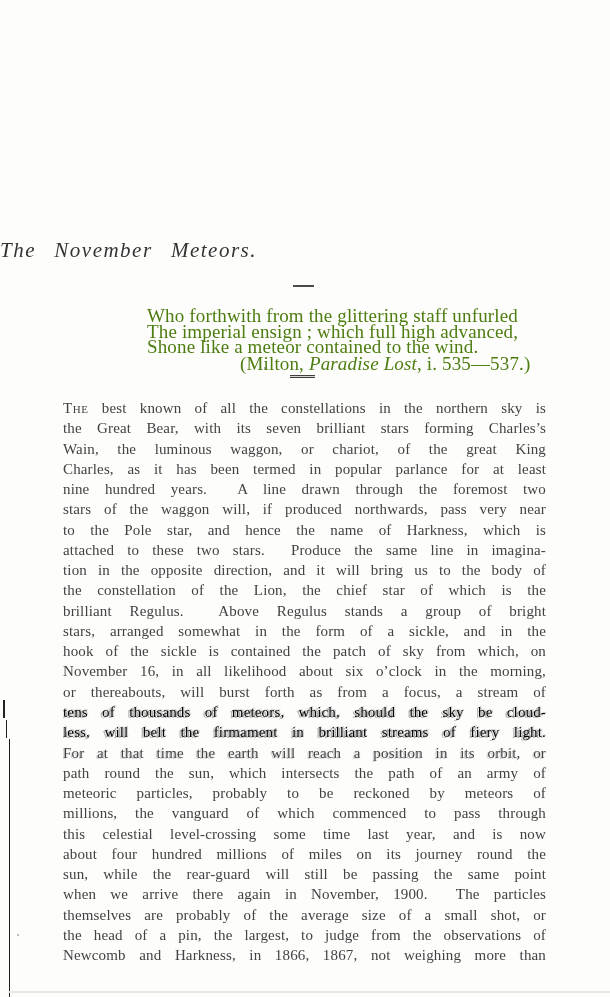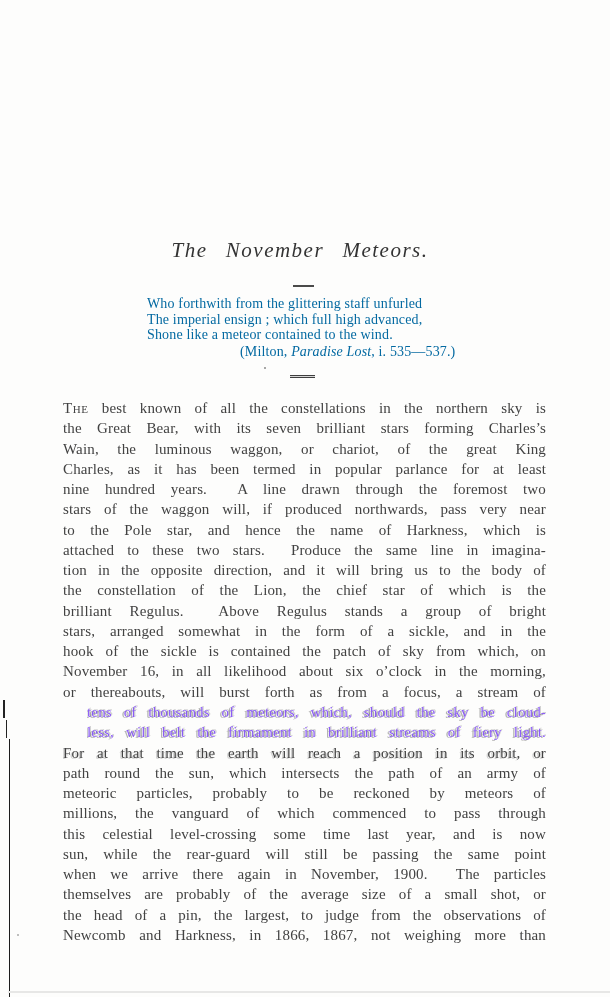--- a/index.html
+++ b/index.html
@@ -16,44 +16,43 @@
     font-family: "Liberation Serif", serif;
     color: #414141;
   }
   
   .title {
     position: absolute;
     top: 238px;
     left: 0;
     width: 600px;
     margin: 0;
-    text-align: center;
     font-style: italic;
     font-weight: normal;
     font-size: 21px;
     letter-spacing: 1.5px;
     word-spacing: 0.55em;
     color: #333333;
   }
   
   .rule {
     position: absolute;
     background: #4a4a4a;
   }
   .rule1 { top: 285px; left: 293px; width: 21px; height: 1.5px; }
   .rule2 { top: 375px; left: 290px; width: 25px; height: 3px;
            background: linear-gradient(#3f3f3f 35%, #fdfdfc 45%, #3f3f3f 70%); }
   
   .epigraph {
     position: absolute;
-    top: 296px;
+    top: 308px;
     left: 147px;
-    font-size: 14px;
+    font-size: 19px;
     line-height: 15.6px;
-    color: #0369a1;
+    color: #4d7c0f;
     letter-spacing: 0.15px;
   }
   .attribution {
     margin-top: 1px;
     margin-left: 93px;
   }
   .attribution i { font-style: italic; }
   
   .body-block {
     position: absolute;
@@ -70,24 +69,23 @@
     overflow: hidden;
     text-align: justify;
     text-align-last: justify;
     white-space: normal;
   }
   .lead {
     font-variant: small-caps;
     letter-spacing: 0.6px;
   }
   .degraded {
-    color: #8b5cf6;
+    color: #000000;
     text-shadow: -2px 1.2px 0 rgba(90,90,90,0.45), 1.2px -0.6px 0 rgba(110,110,110,0.3);
     filter: blur(0.25px);
-    margin-left: 24px;
   }
   .degraded-light {
     text-shadow: -1.5px 1px 0 rgba(100,100,100,0.28);
   }
   
   .vmark {
     position: absolute;
     width: 1.6px;
     background: #222222;
   }
@@ -154,20 +152,21 @@
       <div class="body-line">hook of the sickle is contained the patch of sky from which, on</div>
       <div class="body-line">November 16, in all likelihood about six o’clock in the morning,</div>
       <div class="body-line">or thereabouts, will burst forth as from a focus, a stream of</div>
       <div class="body-line degraded">tens of thousands of meteors, which, should the sky be cloud-</div>
       <div class="body-line degraded">less, will belt the firmament in brilliant streams of fiery light.</div>
       <div class="body-line degraded-light">For at that time the earth will reach a position in its orbit, or</div>
       <div class="body-line">path round the sun, which intersects the path of an army of</div>
       <div class="body-line">meteoric particles, probably to be reckoned by meteors of</div>
       <div class="body-line">millions, the vanguard of which commenced to pass through</div>
       <div class="body-line">this celestial level-crossing some time last year, and is now</div>
+      <div class="body-line">about four hundred millions of miles on its journey round the</div>
       <div class="body-line">sun, while the rear-guard will still be passing the same point</div>
       <div class="body-line">when we arrive there again in November, 1900.&nbsp; The particles</div>
       <div class="body-line">themselves are probably of the average size of a small shot, or</div>
       <div class="body-line">the head of a pin, the largest, to judge from the observations of</div>
       <div class="body-line">Newcomb and Harkness, in 1866, 1867, not weighing more than</div>
     </div>
 
 </div>
 
 </body></html>

